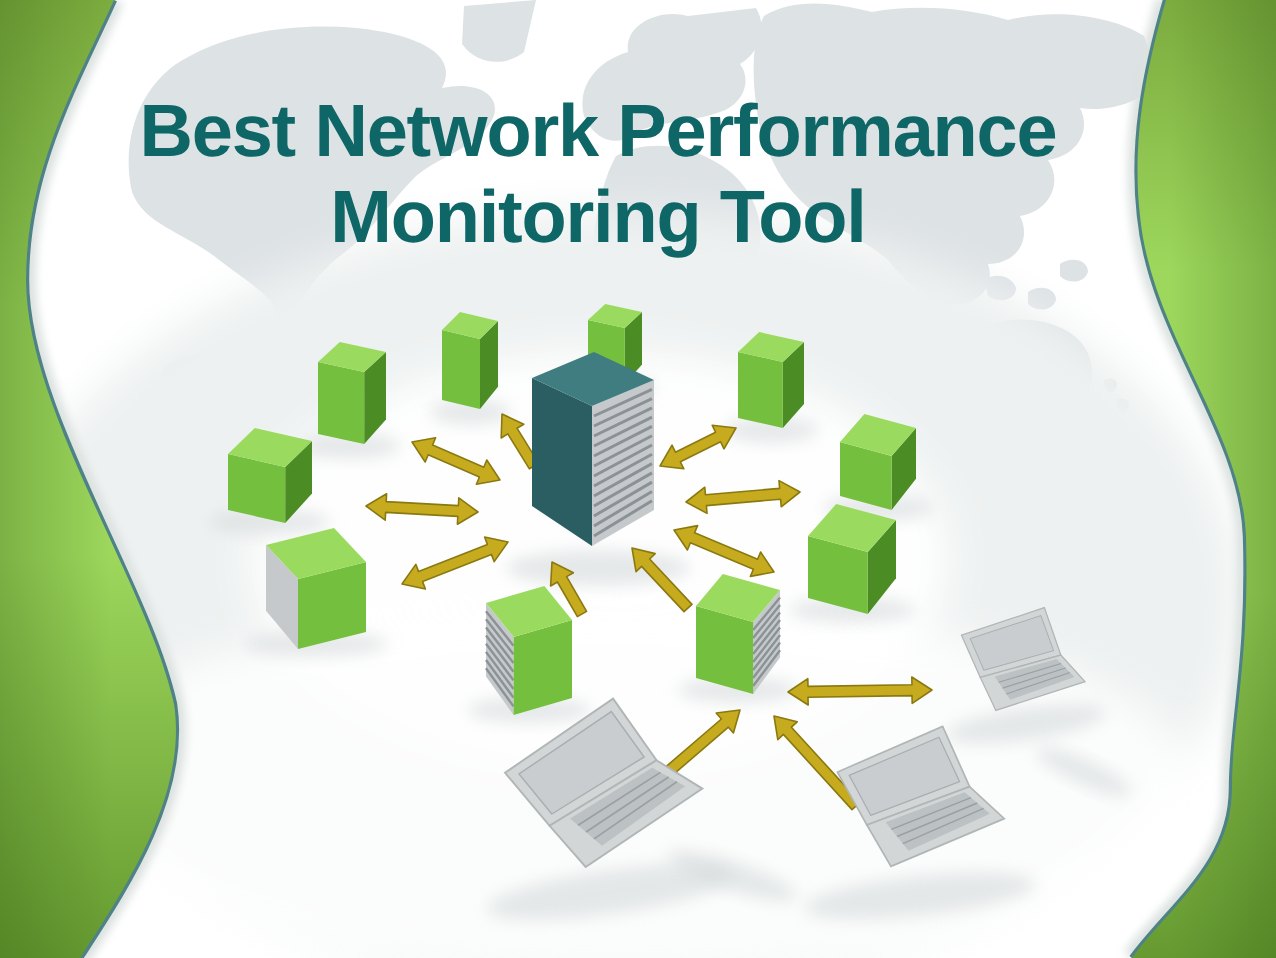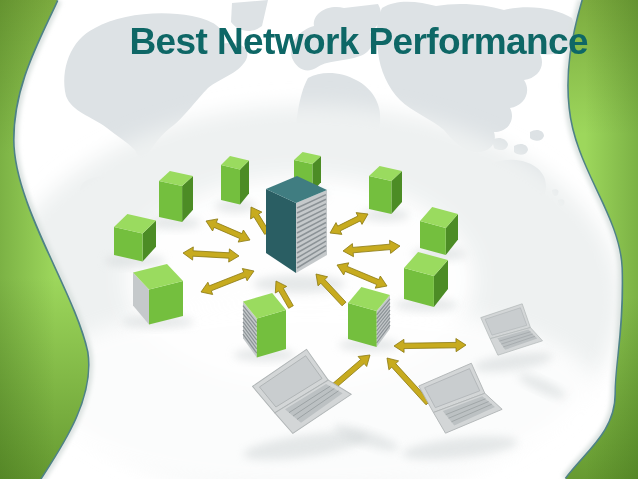--- a/index.html
+++ b/index.html
@@ -2,22 +2,22 @@
 <html><head>
 <meta charset="utf-8">
 <style>
   html,body{margin:0;padding:0;background:#ffffff;}
   .slide{
     position:relative;width:638px;height:479px;overflow:hidden;
     background:#ffffff;font-family:"Liberation Sans",sans-serif;
   }
   .slide svg{position:absolute;left:0;top:0;}
   .title{
-    position:absolute;top:20px;left:10px;right:50px;z-index:3;
-    text-align:right;font-weight:700;font-size:37px;line-height:43px;
+    position:absolute;top:44px;left:10px;right:50px;z-index:3;
+    text-align:center;font-weight:700;font-size:37px;line-height:43px;
     letter-spacing:-0.6px;
   }
 </style>
 </head>
 <body>
 
 <div class="slide">
   <svg id="art" width="638" height="479" viewBox="0 0 638 479">
       <defs>
         <filter id="f2" x="-40%" y="-40%" width="180%" height="180%">
@@ -221,14 +221,15 @@
       </g>
       <g>
         <path d="M583,0 C572,38 566,72 570,108 C576,168 621,215 623,268 C625,330 616,362 616,394 C616,432 586,452 566,479" fill="none" stroke="#dbe2e0" stroke-width="10" filter="url(#f2)"></path>
         <path d="M583,0 C572,38 566,72 570,108 C576,168 621,215 623,268 C625,330 616,362 616,394 C616,432 586,452 566,479" fill="none" stroke="#4e8286" stroke-width="3.2"></path>
         <path d="M583,0 C572,38 566,72 570,108 C576,168 621,215 623,268 C625,330 616,362 616,394 C616,432 586,452 566,479 L638,479 L638,0 Z" fill="url(#gR)"></path>
         <path d="M583,0 C572,38 566,72 570,108 C576,168 621,215 623,268 C625,330 616,362 616,394 C616,432 586,452 566,479 L638,479 L638,0 Z" fill="url(#gRe)"></path>
       </g>
     </svg>
   <div class="title" style="color: rgb(14, 103, 102);">
     <div>Best Network Performance</div>
+    <div>Monitoring Tool</div>
   </div>
 </div>
 
 </body></html>

